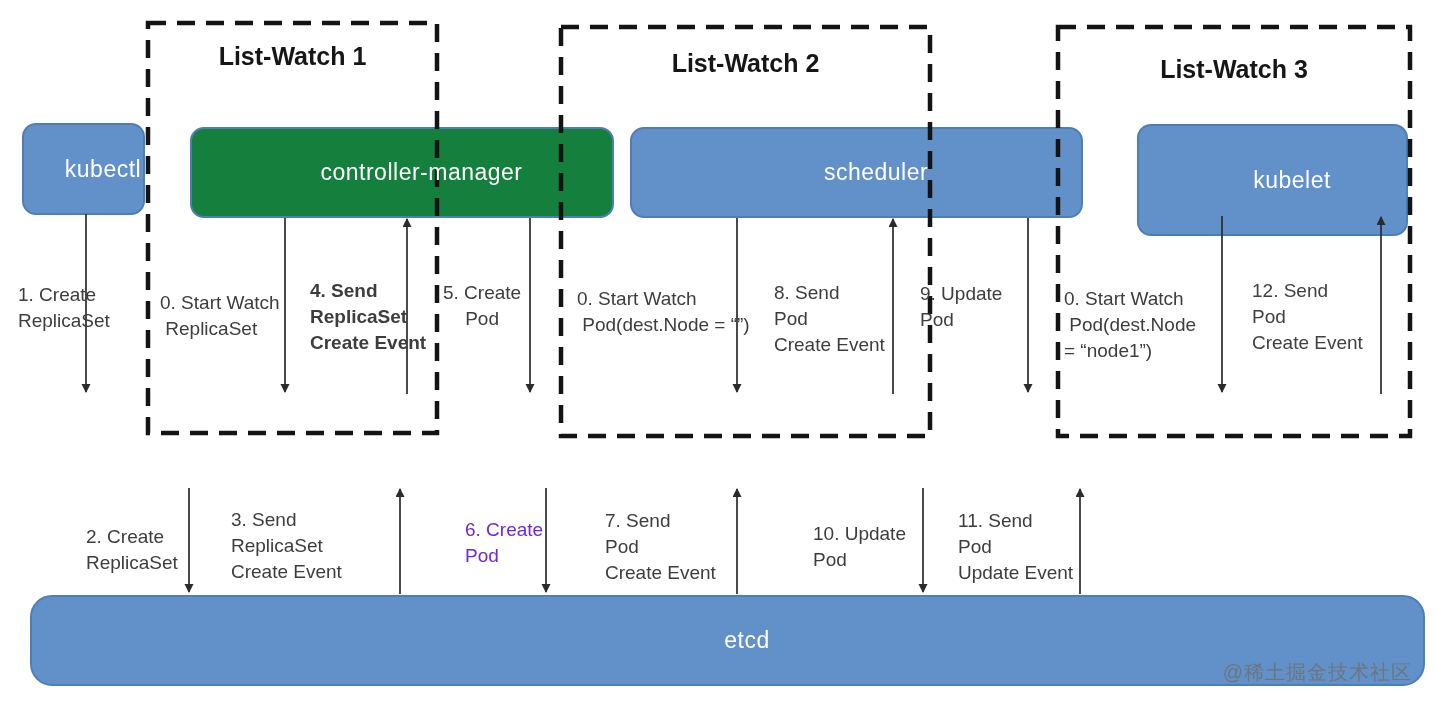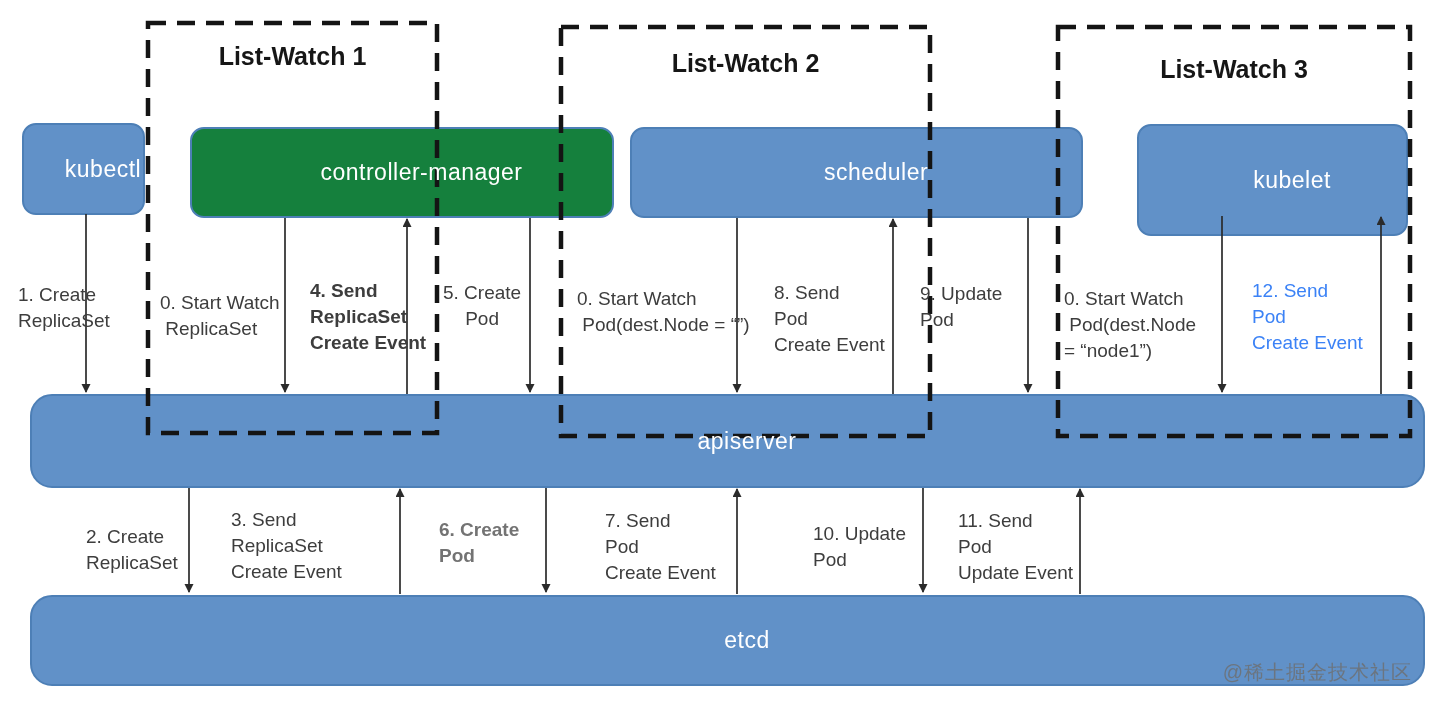--- a/index.html
+++ b/index.html
@@ -94,23 +94,20 @@
     </div>
     <div class="node" style="left: 190px; top: 127px; width: 424px; height: 91px; background: #15803d; border: 2px solid rgb(77, 127, 182);">
       <span style="color: rgb(255, 255, 255);">controller-manager</span>
     </div>
     <div class="node" style="left: 630px; top: 127px; width: 453px; height: 91px; background: rgb(97, 145, 200); border: 2px solid rgb(77, 127, 182);">
       <span style="color: rgb(255, 255, 255);">scheduler</span>
     </div>
     <div class="node" style="left: 1137px; top: 124px; width: 271px; height: 112px; background: rgb(97, 145, 200); border: 2px solid rgb(77, 127, 182);">
       <span style="color: rgb(255, 255, 255);">kubelet</span>
     </div>
-    <div class="node bar" style="left: 30px; top: 394px; width: 1395px; height: 94px; background: rgb(97, 145, 200); border: 2px solid rgb(77, 127, 182);">
-      <span style="color: rgb(255, 255, 255);">apiserver</span>
-    </div>
     <div class="node bar" style="left: 30px; top: 595px; width: 1395px; height: 91px; background: rgb(97, 145, 200); border: 2px solid rgb(77, 127, 182);">
       <span style="color: rgb(255, 255, 255);">etcd</span>
     </div>
     <div class="group-title" style="left: 148px; top: 42px; width: 289px;">List-Watch 1</div>
     <div class="group-title" style="left: 561px; top: 49px; width: 369px;">List-Watch 2</div>
     <div class="group-title" style="left: 1058px; top: 47px; width: 352px; margin-top: 8px;">List-Watch 3</div>
     <div class="flow-label" style="left: 18px; top: 282px; color: rgb(61, 61, 61);">1. Create
 ReplicaSet</div>
     <div class="flow-label" style="left: 160px; top: 290px; color: rgb(61, 61, 61);">0. Start Watch
  ReplicaSet</div>
@@ -122,29 +119,29 @@
     <div class="flow-label" style="left: 577px; top: 286px; color: rgb(61, 61, 61);">0. Start Watch
  Pod(dest.Node = “”)</div>
     <div class="flow-label" style="left: 774px; top: 280px; color: rgb(61, 61, 61);">8. Send
 Pod
 Create Event</div>
     <div class="flow-label" style="left: 920px; top: 281px; color: rgb(61, 61, 61);">9. Update
 Pod</div>
     <div class="flow-label" style="left: 1064px; top: 286px; color: rgb(61, 61, 61);">0. Start Watch
  Pod(dest.Node
 = “node1”)</div>
-    <div class="flow-label" style="left: 1252px; top: 278px; color: #3b82f6;">12. Send
+    <div class="flow-label" style="left: 1252px; top: 278px; color: #404040;">12. Send
 Pod
 Create Event</div>
     <div class="flow-label" style="left: 86px; top: 524px; color: rgb(61, 61, 61);">2. Create
 ReplicaSet</div>
     <div class="flow-label" style="left: 231px; top: 507px; color: rgb(61, 61, 61);">3. Send
 ReplicaSet
 Create Event</div>
-    <div class="flow-label" style="left: 439px; top: 517px; color: #737373; font-weight: bold;">6. Create
+    <div class="flow-label" style="left: 465px; top: 517px; color: #6d28d9;">6. Create
 Pod</div>
     <div class="flow-label" style="left: 605px; top: 508px; color: rgb(61, 61, 61);">7. Send
 Pod
 Create Event</div>
     <div class="flow-label" style="left: 813px; top: 521px; color: rgb(61, 61, 61);">10. Update
 Pod</div>
     <div class="flow-label" style="left: 958px; top: 508px; color: rgb(61, 61, 61);">11. Send
 Pod
 Update Event</div>
   </div>

